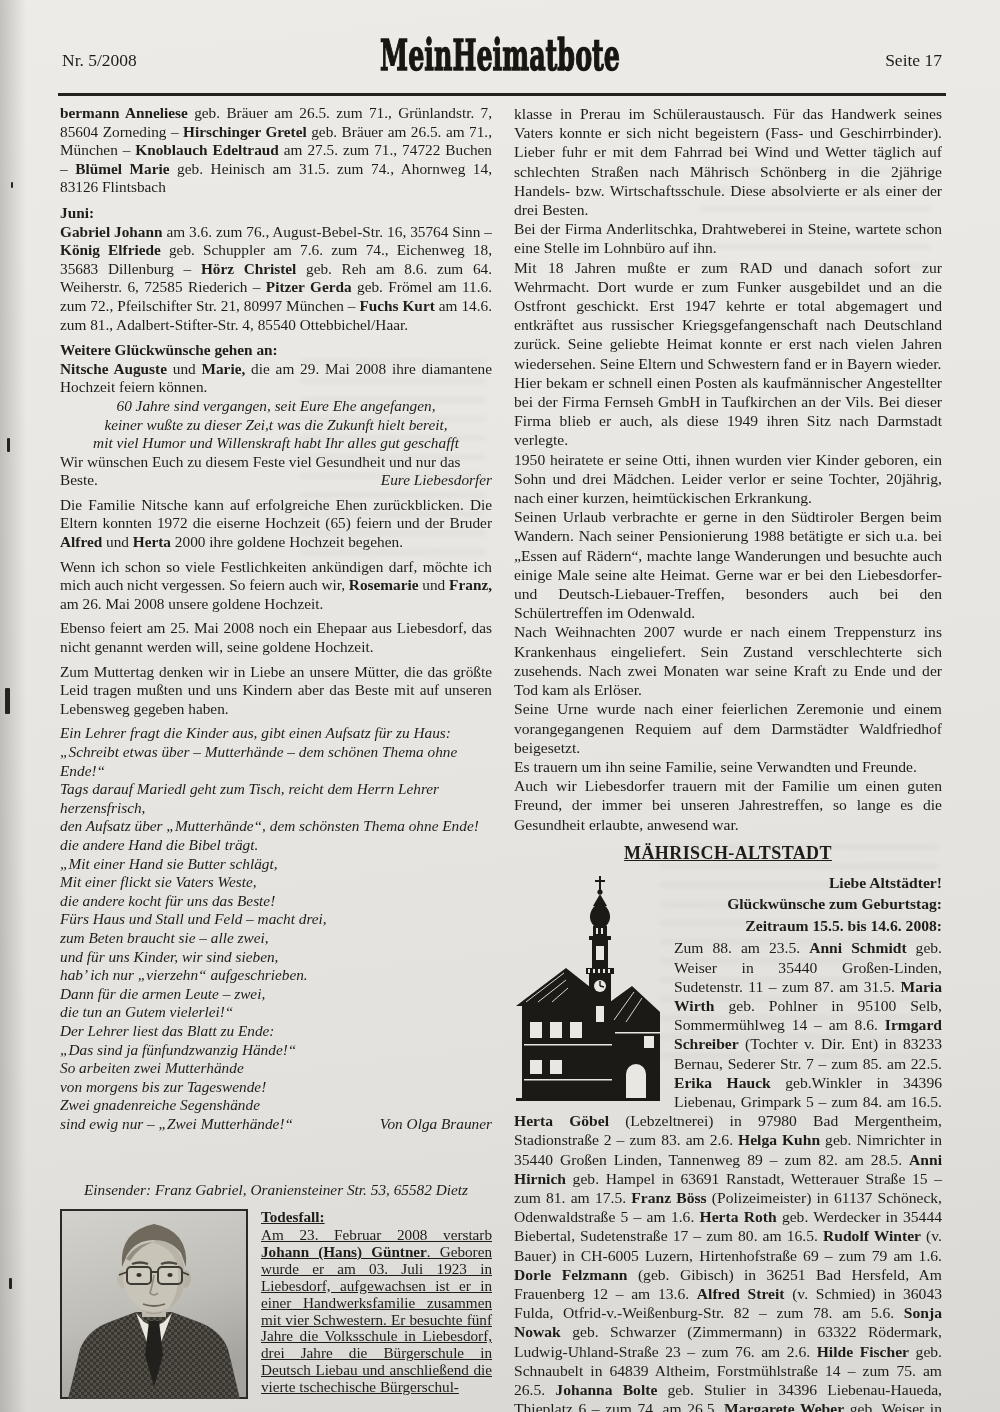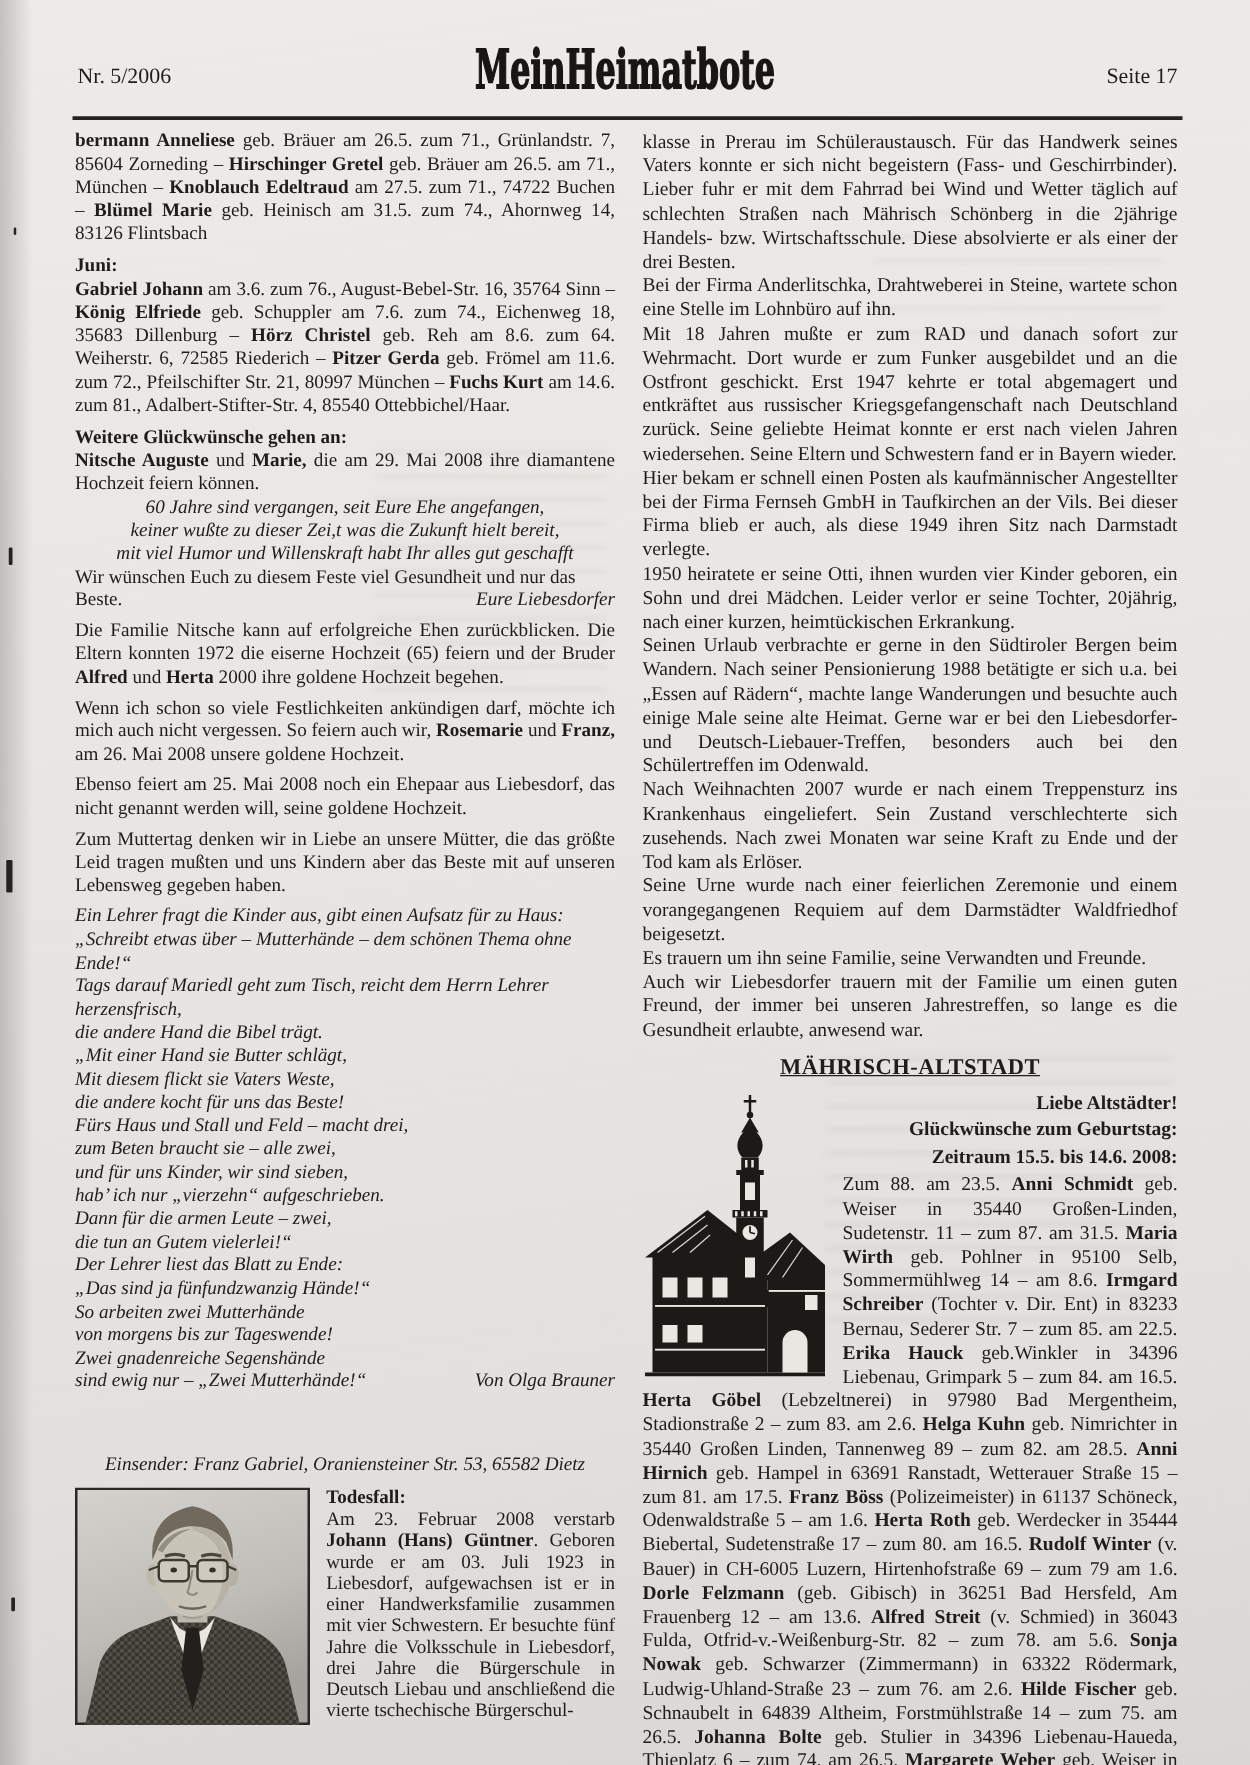--- a/index.html
+++ b/index.html
@@ -42,21 +42,21 @@
   .mt2{margin-top:7px;}
   .bold{font-weight:bold;text-align:left;}
   .verse{font-style:italic;text-align:center;}
   .flexrow{display:flex;justify-content:space-between;}
   .sig{font-style:italic;}
   .poem{font-style:italic;text-align:left;}
   .einsender{text-align:center;margin-top:48px;}
   
   .todesfall{display:flex;margin-top:9px;}
   .photo-frame{flex:none;width:188px;height:190px;margin-right:13px;}
-  .tf-text{flex:1;font-size:15.2px;line-height:16.9px;}
+  .tf-text{flex:1;font-size:15.2px;line-height:16.9px;text-decoration:underline;}
   .tf-text .bold{margin-bottom:1px;}
   
   .section-heading{
     font-size:18px;font-weight:bold;text-align:center;
     letter-spacing:.4px;margin:10px 0 9px 0;text-decoration:underline;
   }
   .church{float:left;width:148px;height:232px;margin:2px 12px 2px 0;}
   .greet div{font-weight:bold;text-align:right;line-height:21.5px;}
   .bp{margin-top:2px;}
 </style>
@@ -68,21 +68,21 @@
   <div class="edge-left"></div>
   <div class="speck" style="left:7px;top:438px;width:3px;height:14px;"></div>
   <div class="speck" style="left:5px;top:688px;width:5px;height:26px;"></div>
   <div class="speck" style="left:9px;top:1278px;width:3px;height:11px;"></div>
   <div class="speck" style="left:11px;top:182px;width:2px;height:6px;"></div>
   <div class="ghost" style="left:700px;top:150px;width:230px;height:120px;"></div>
   <div class="ghost" style="left:300px;top:360px;width:185px;height:200px;"></div>
   <div class="ghost" style="left:660px;top:845px;width:278px;height:225px;"></div>
 
   <div class="header-row">
-    <span>Nr. 5/2006</span>
+    <span>Nr. 5/2008</span>
     <span>Seite 17</span>
   </div>
   <svg class="masthead" width="252" height="58" viewBox="0 0 252 58">
     <text x="126" y="42" text-anchor="middle" font-family="DejaVu Serif, serif" font-size="43" font-weight="bold" fill="#171613" stroke="#171613" stroke-width="1.4" textLength="240" lengthAdjust="spacingAndGlyphs">MeinHeimatbote</text>
   </svg>
   <div class="rule"></div>
 
   <div class="col col-left">
     <p><b>bermann Anneliese</b> geb. Bräuer am 26.5. zum 71., Grünlandstr. 7, 85604 Zorneding – <b>Hirschinger Gretel</b> geb. Bräuer am 26.5. am 71., München – <b>Knoblauch Edeltraud</b> am 27.5. zum 71., 74722 Buchen – <b>Blümel Marie</b> geb. Heinisch am 31.5. zum 74., Ahornweg 14, 83126 Flintsbach</p>
 
@@ -105,23 +105,24 @@
     <p class="mt">Die Familie Nitsche kann auf erfolgreiche Ehen zurückblicken. Die Eltern konnten 1972 die eiserne Hochzeit (65) feiern und der Bruder <b>Alfred</b> und <b>Herta</b> 2000 ihre goldene Hochzeit begehen.</p>
     <p class="mt">Wenn ich schon so viele Festlichkeiten ankündigen darf, möchte ich mich auch nicht vergessen. So feiern auch wir, <b>Rosemarie</b> und <b>Franz,</b> am 26. Mai 2008 unsere goldene Hochzeit.</p>
     <p class="mt">Ebenso feiert am 25. Mai 2008 noch ein Ehepaar aus Liebesdorf, das nicht genannt werden will, seine goldene Hochzeit.</p>
     <p class="mt">Zum Muttertag denken wir in Liebe an unsere Mütter, die das größte Leid tragen mußten und uns Kindern aber das Beste mit auf unseren Lebensweg gegeben haben.</p>
 
     <div class="poem mt">
       <div>
           <div>Ein Lehrer fragt die Kinder aus, gibt einen Aufsatz für zu Haus:</div>
           <div>„Schreibt etwas über – Mutterhände – dem schönen Thema ohne Ende!“</div>
           <div>Tags darauf Mariedl geht zum Tisch, reicht dem Herrn Lehrer herzensfrisch,</div>
+          <div>den Aufsatz über „Mutterhände“, dem schönsten Thema ohne Ende!</div>
           <div>die andere Hand die Bibel trägt.</div>
           <div>„Mit einer Hand sie Butter schlägt,</div>
-          <div>Mit diesem flickt sie Vaters Weste,</div>
+          <div>Mit einer flickt sie Vaters Weste,</div>
           <div>die andere kocht für uns das Beste!</div>
           <div>Fürs Haus und Stall und Feld – macht drei,</div>
           <div>zum Beten braucht sie – alle zwei,</div>
           <div>und für uns Kinder, wir sind sieben,</div>
           <div>hab’ ich nur „vierzehn“ aufgeschrieben.</div>
           <div>Dann für die armen Leute – zwei,</div>
           <div>die tun an Gutem vielerlei!“</div>
           <div>Der Lehrer liest das Blatt zu Ende:</div>
           <div>„Das sind ja fünfundzwanzig Hände!“</div>
           <div>So arbeiten zwei Mutterhände</div>

